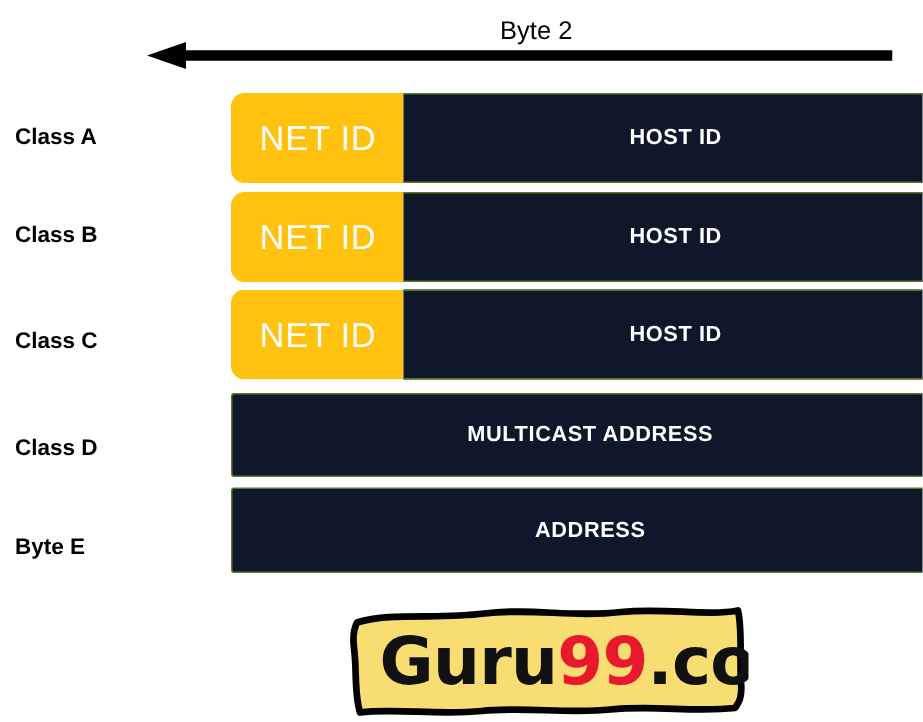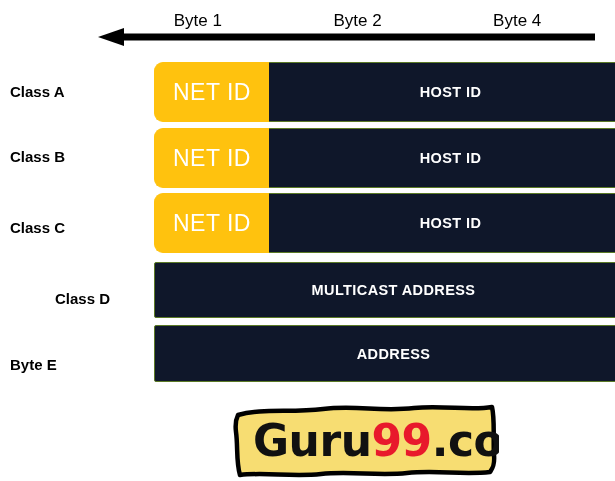--- a/index.html
+++ b/index.html
@@ -134,23 +134,21 @@
   }
   .logo-dark { fill: #111111; }
   .logo-red  { fill: #E8192C; }
 </style>
 </head>
 <body>
 
 <div id="diagram">
 
   <div class="byte-labels">
-    <div class="byte-label">Byte 1</div>
     <div class="byte-label">Byte 2</div>
-    <div class="byte-label">Byte 4</div>
   </div>
 
   <div class="axis-arrow">
     <svg width="497" height="18" viewBox="0 0 497 18" xmlns="http://www.w3.org/2000/svg">
       <polygon points="0,9 26,0 26,18" fill="#000000"></polygon>
       <rect x="24" y="5.5" width="473" height="7" fill="#000000"></rect>
     </svg>
   </div>
 
   <div class="row">
@@ -171,21 +169,21 @@
 
   <div class="row">
     <div class="class-label" style="top:219px;">Class C</div>
     <div class="bar" style="top:193px; height:60px;">
       <div class="seg seg-net" style="width:24%;">NET ID</div>
       <div class="seg seg-host" style="width:76%;">HOST ID</div>
     </div>
   </div>
 
   <div class="row">
-    <div class="class-label" style="top:290px;text-align:right;">Class D</div>
+    <div class="class-label" style="top:290px;">Class D</div>
     <div class="bar" style="top:262px; height:56px;">
       <div class="seg seg-full" style="width:100%;">MULTICAST ADDRESS</div>
     </div>
   </div>
 
   <div class="row">
     <div class="class-label" style="top:356px;">Byte E</div>
     <div class="bar" style="top:325px; height:57px;">
       <div class="seg seg-full" style="width:100%;">ADDRESS</div>
     </div>

